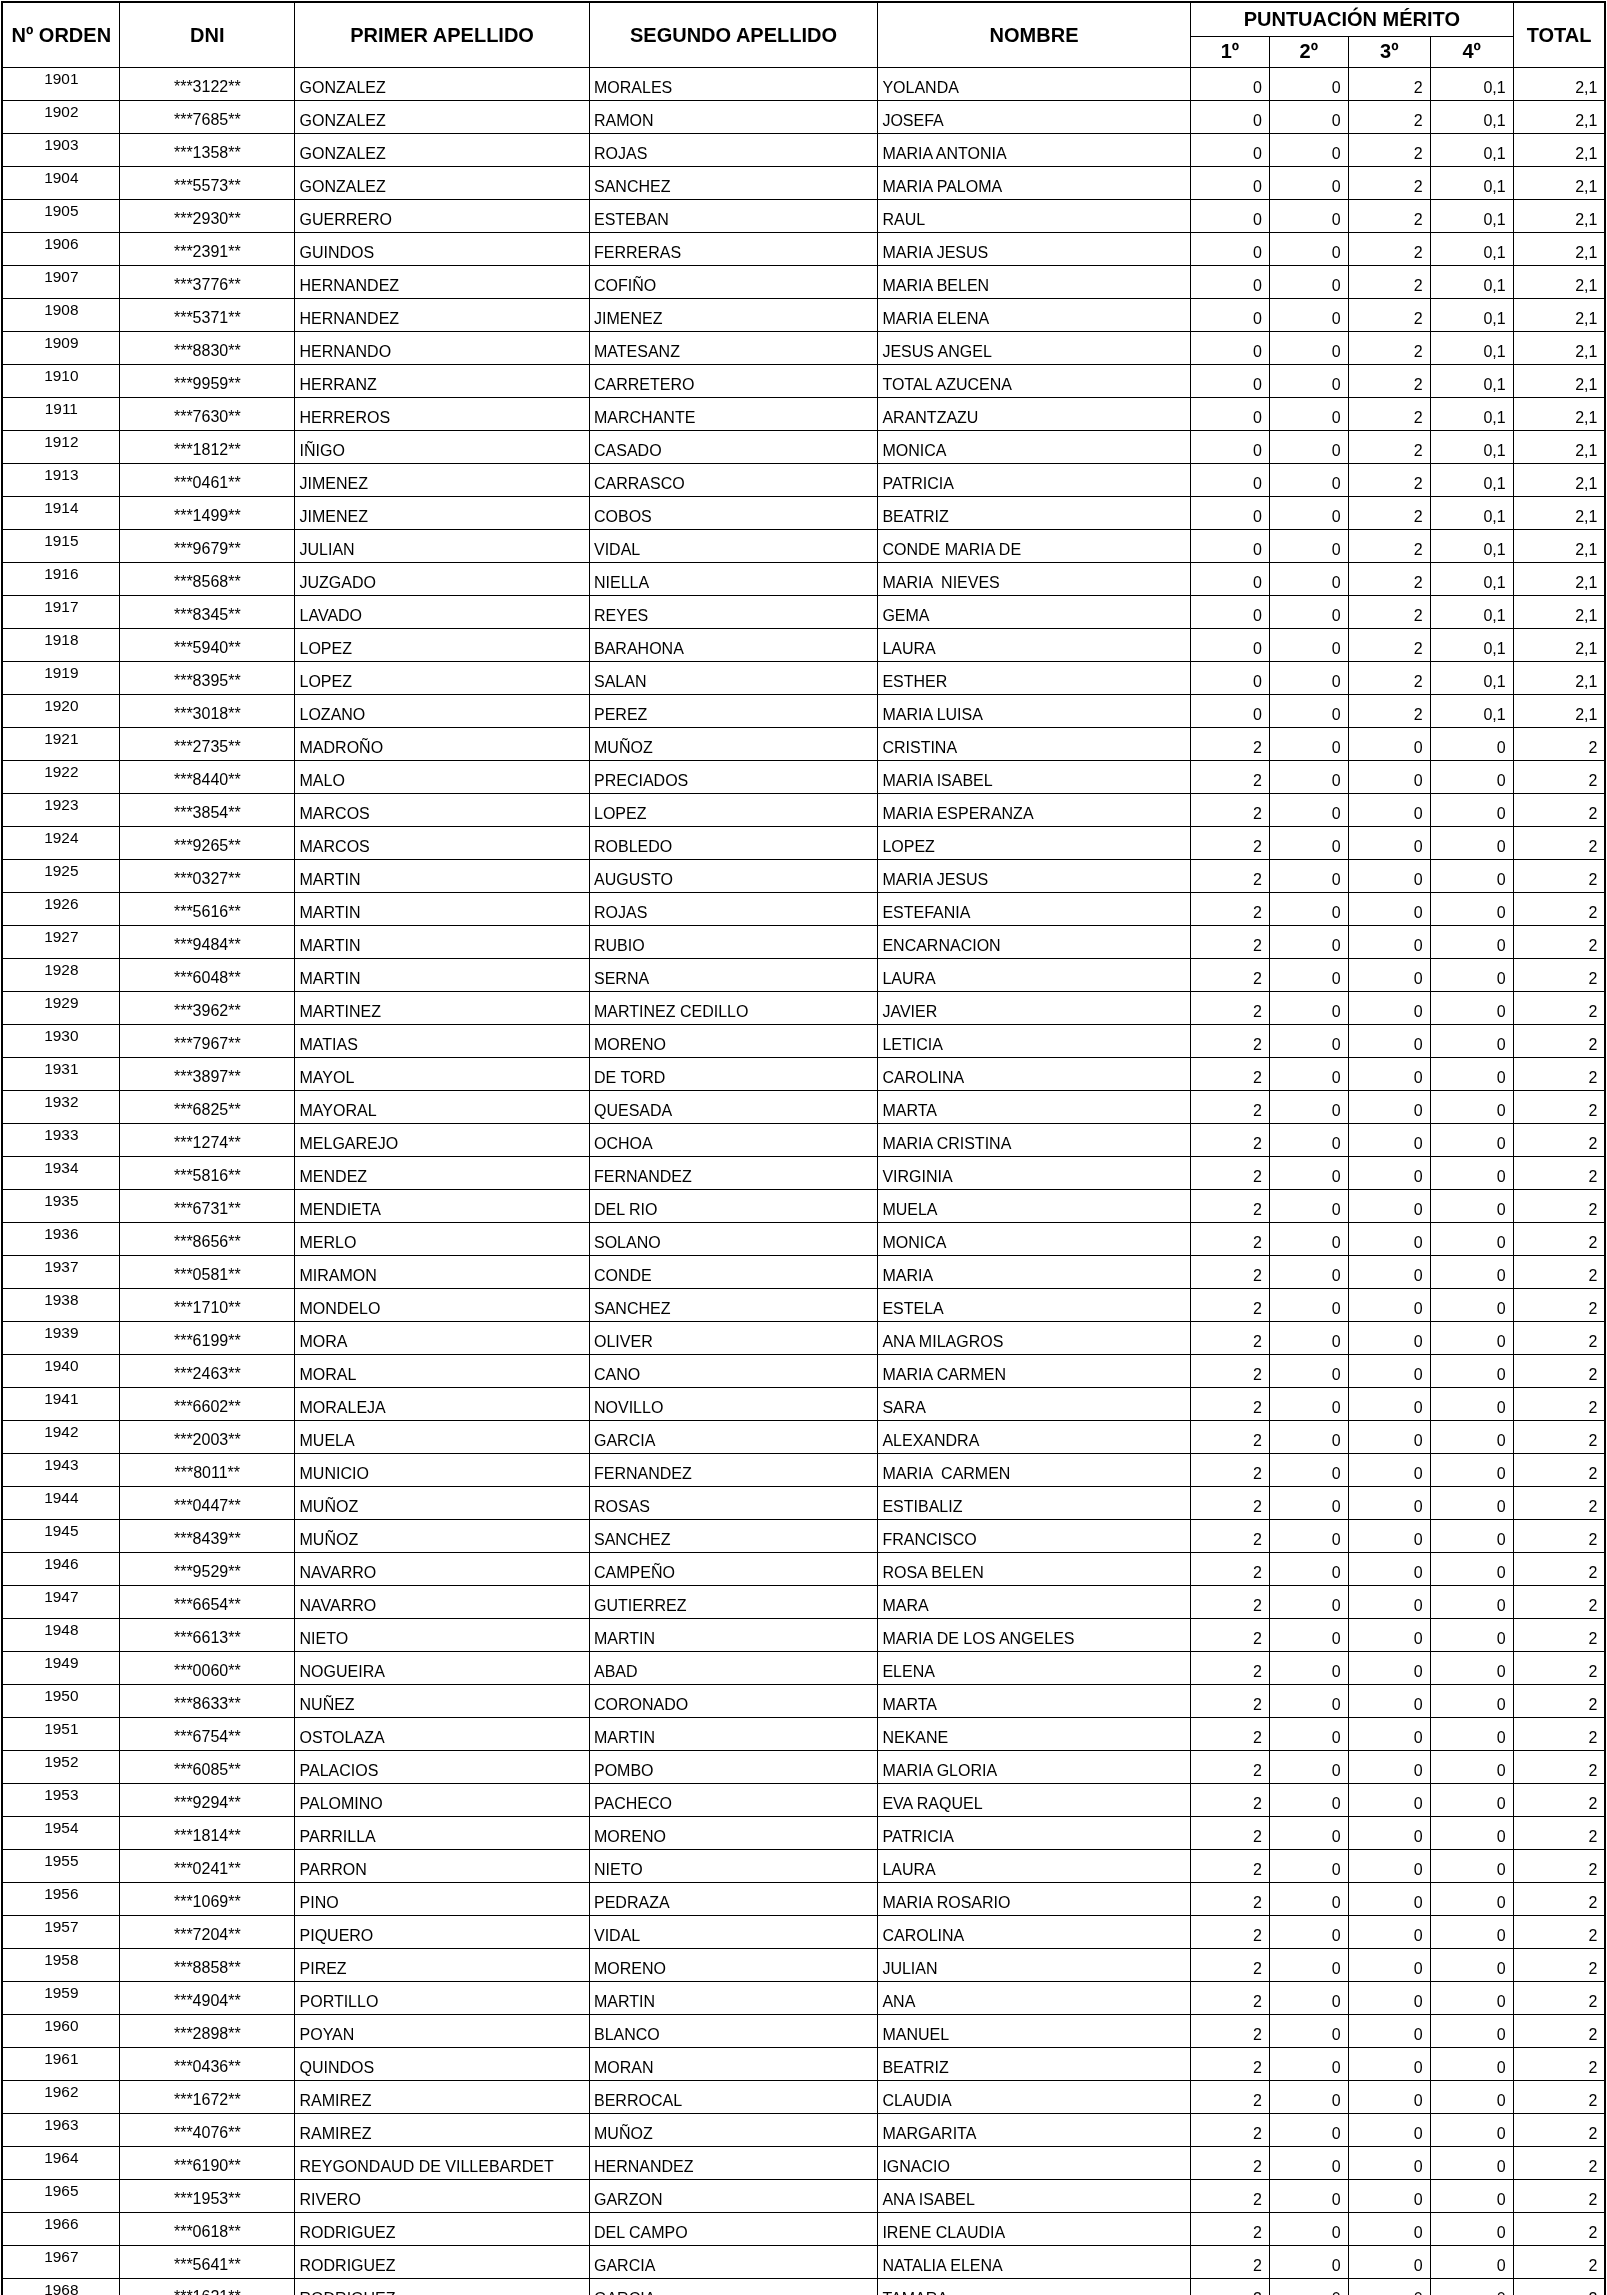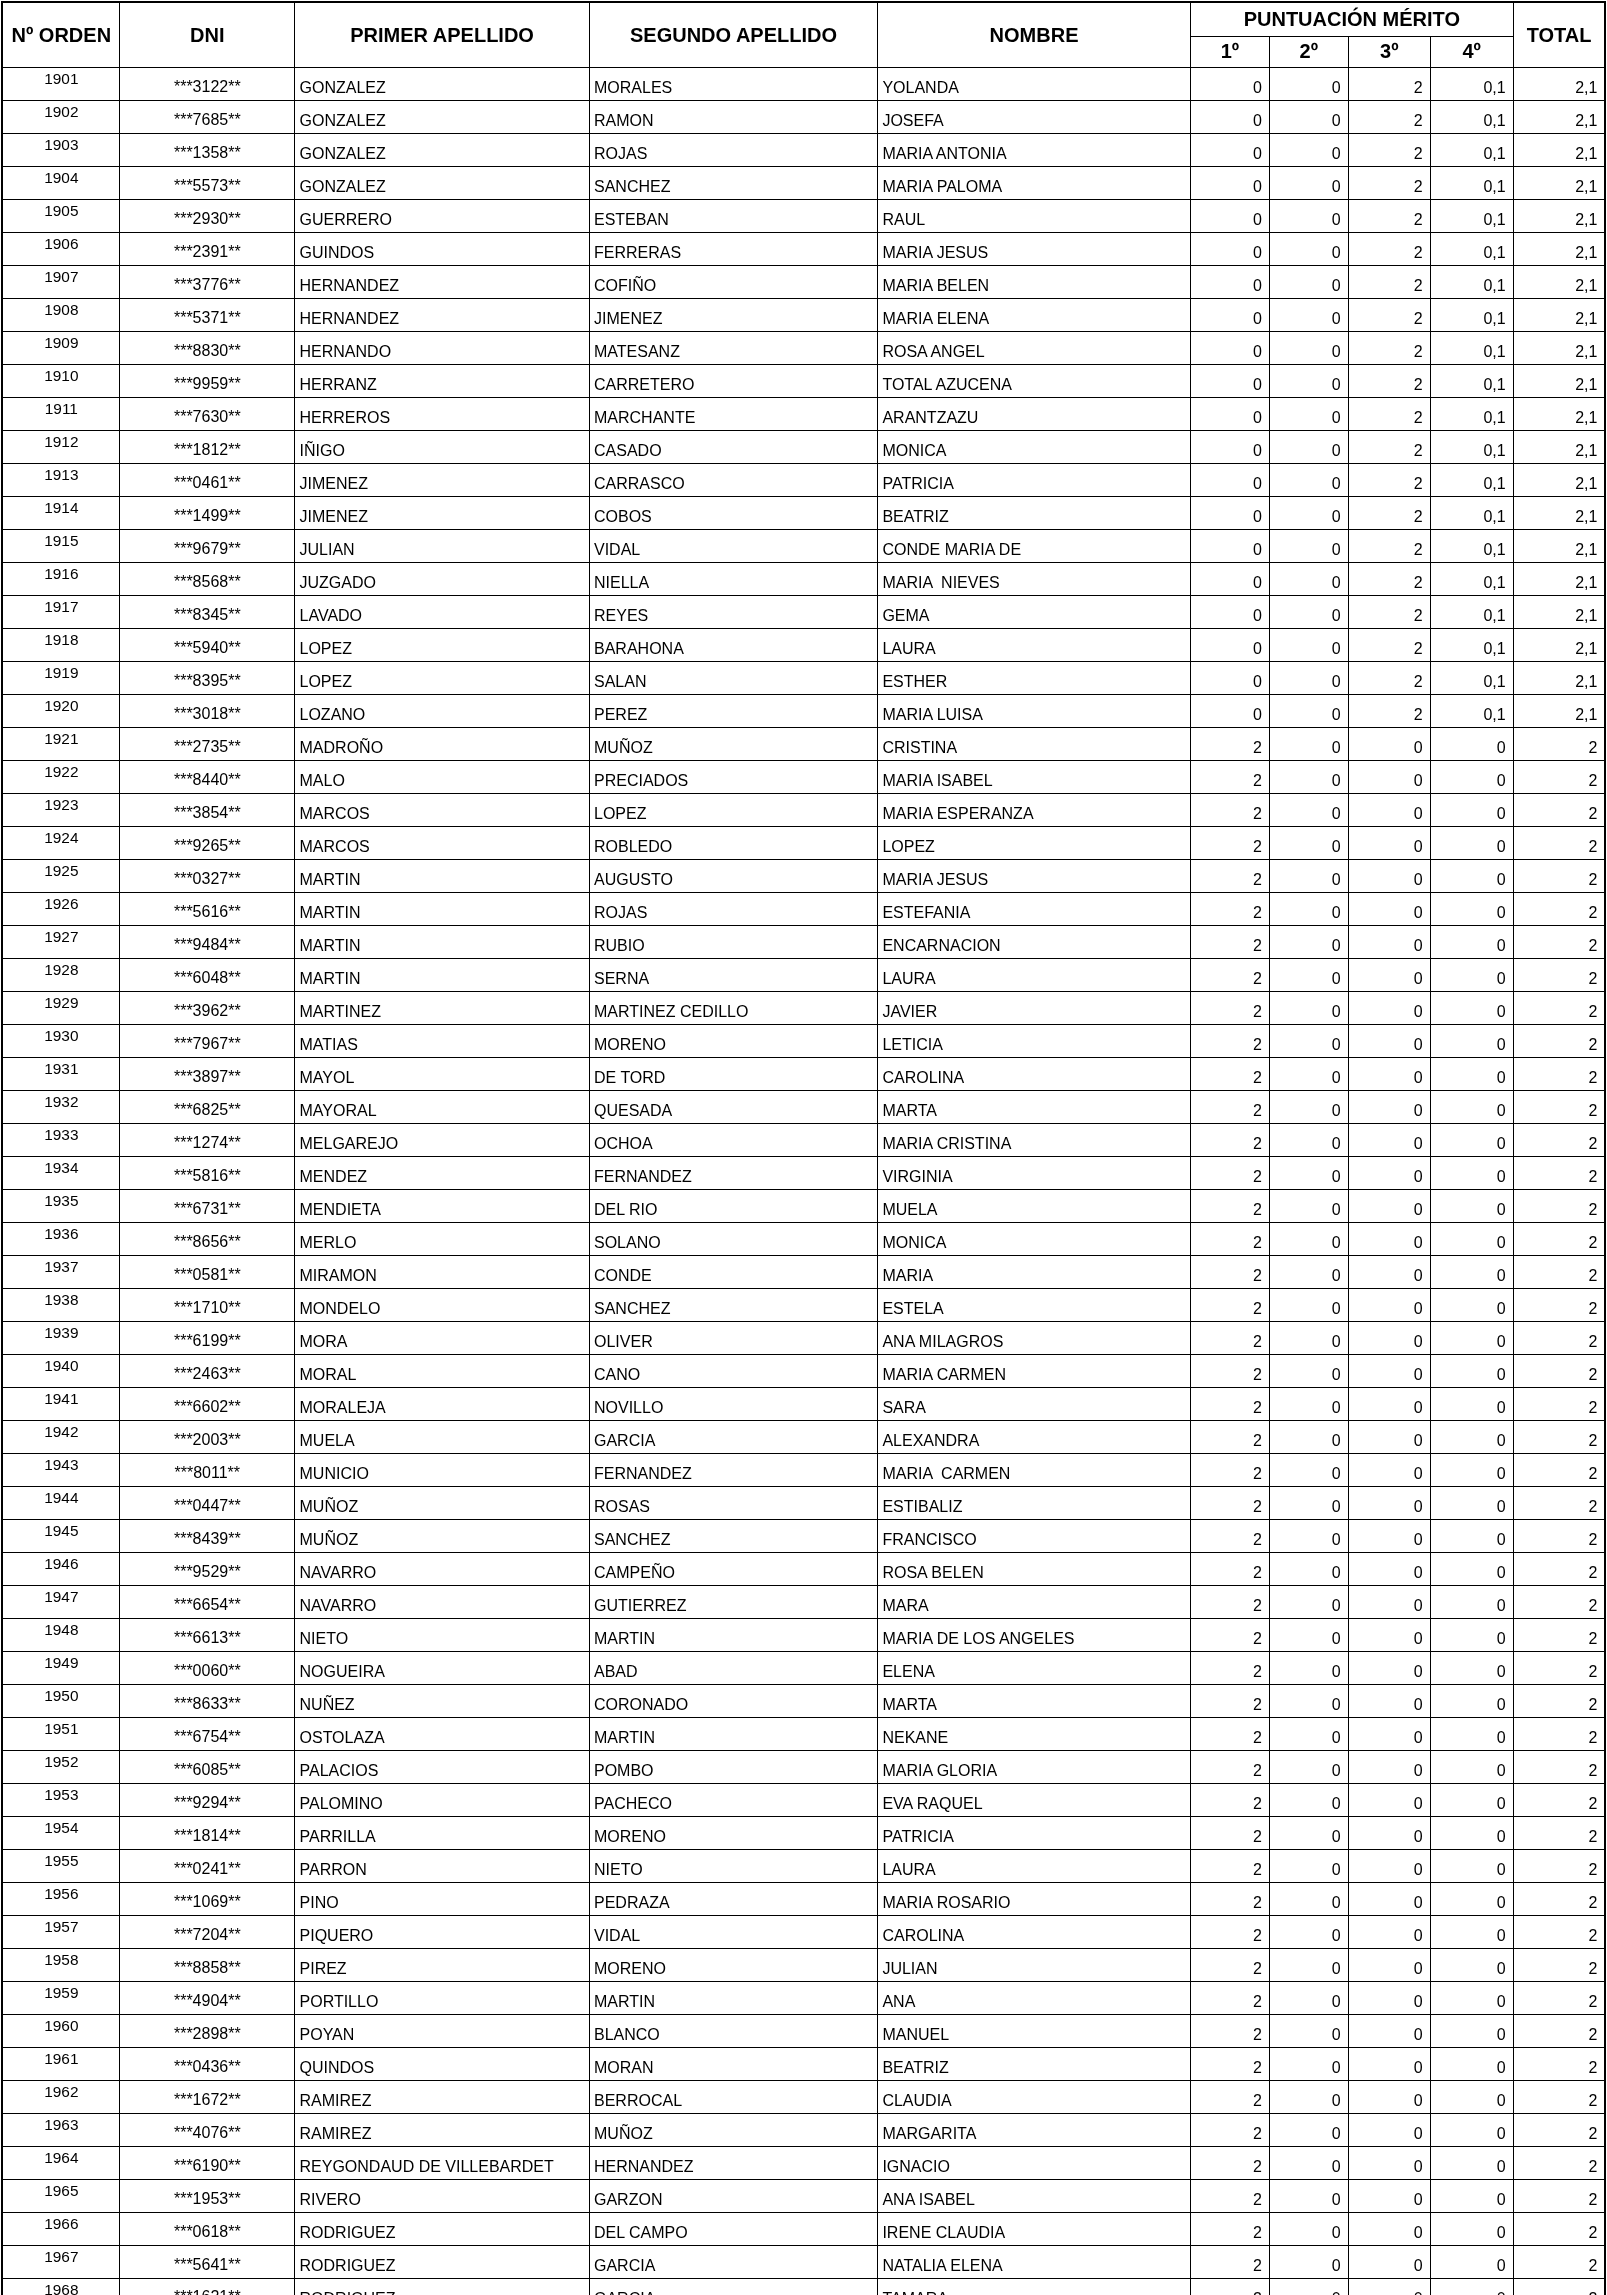--- a/index.html
+++ b/index.html
@@ -188,21 +188,21 @@
         <td class="col-m2">0</td>
         <td class="col-m3">2</td>
         <td class="col-m4">0,1</td>
         <td class="col-total">2,1</td>
       </tr>
       <tr>
         <td class="col-order">1909</td>
         <td class="col-dni">***8830**</td>
         <td class="col-surname1">HERNANDO</td>
         <td class="col-surname2">MATESANZ</td>
-        <td class="col-name">ROSA ANGEL</td>
+        <td class="col-name">JESUS ANGEL</td>
         <td class="col-m1">0</td>
         <td class="col-m2">0</td>
         <td class="col-m3">2</td>
         <td class="col-m4">0,1</td>
         <td class="col-total">2,1</td>
       </tr>
       <tr>
         <td class="col-order">1910</td>
         <td class="col-dni">***9959**</td>
         <td class="col-surname1">HERRANZ</td>

